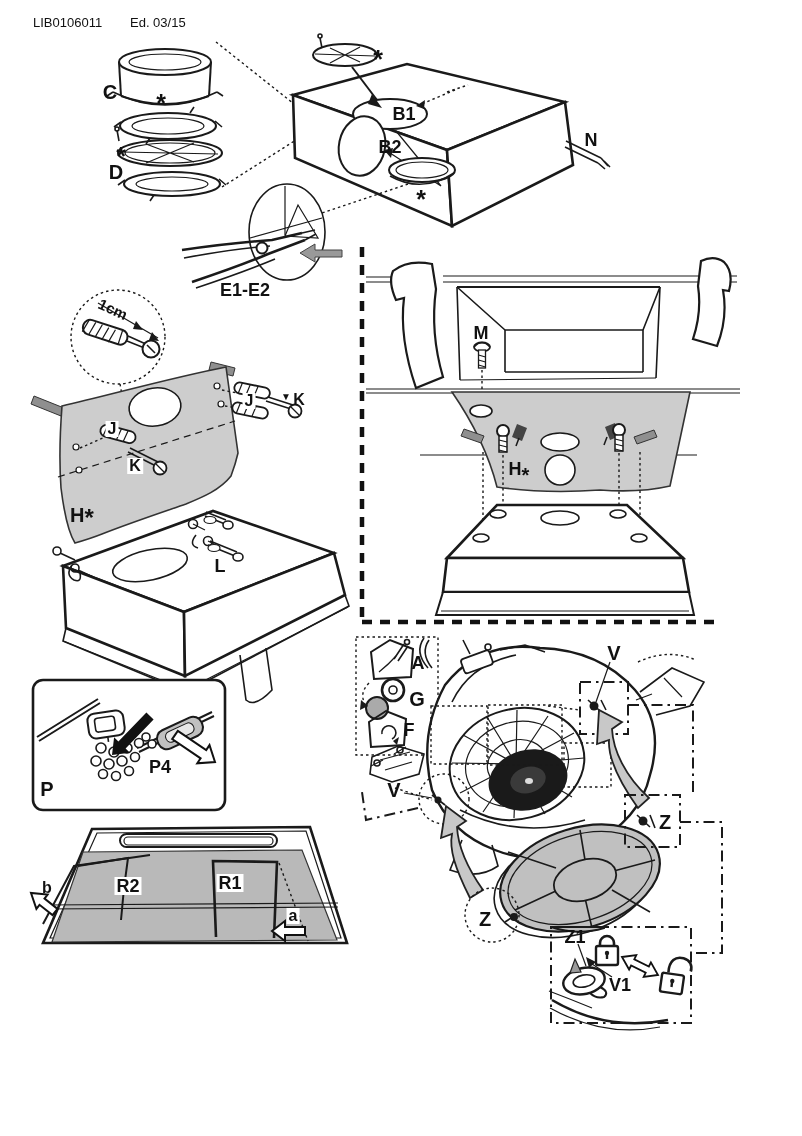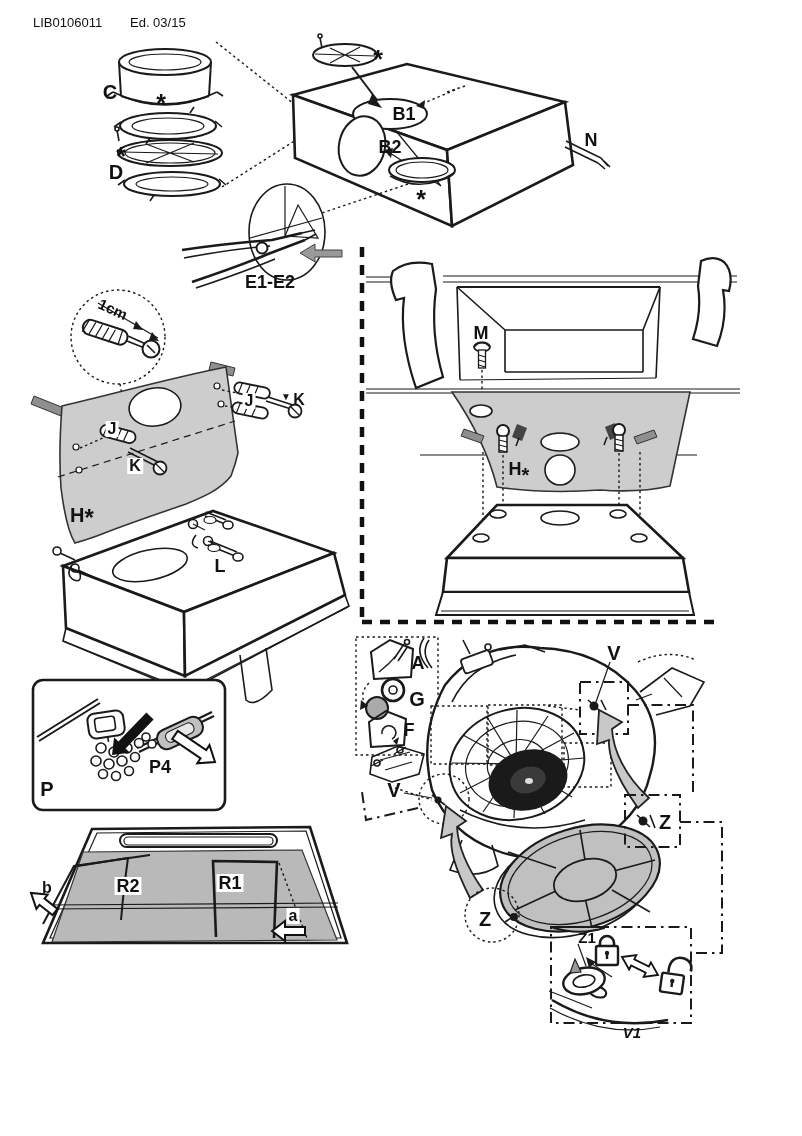--- a/index.html
+++ b/index.html
@@ -16,21 +16,21 @@
   .dd{fill:none;stroke:#1a1a1a;stroke-width:2;stroke-dasharray:11 5 2.5 5;}
   .thickdash{fill:none;stroke:#111;stroke-width:4.5;stroke-dasharray:10 8;}
   .lbl{position:absolute;transform:translate(-50%,-50%);font-weight:bold;font-size:18px;
        color:#111;white-space:nowrap;line-height:1;}
   .lbl-rot{position:absolute;transform:translate(-50%,-50%) rotate(25deg);font-weight:bold;
        font-size:15px;color:#111;white-space:nowrap;line-height:1;}
   .box{background:#fff;padding:0 2px;}
   .big{font-size:20px;}
   .huge{font-size:25px;}
   .mid{font-size:16px;}
-  .sm{font-size:15px;margin-left:12px;}
+  .sm{font-size:18px;}
   .doc{position:absolute;top:15px;font-size:13px;font-weight:normal;color:#111;}
   .star-raise{position:relative;top:4px;font-size:24px;}
   .star-sub{position:relative;top:7px;font-size:20px;}
   .tri{position:absolute;transform:translate(-50%,-50%);font-size:10px;color:#111;}
   #footer-bar{position:absolute;left:0;top:1127px;width:802px;height:9px;background:#1d1d1d;}
 </style>
 </head>
 <body>
 
 <div id="page">
@@ -401,21 +401,21 @@
 
 <span class="lbl big" style="left:110px;top:92px;">C</span>
 <span class="lbl huge" style="left:161px;top:103px;">*</span>
 <span class="lbl huge" style="left:121px;top:156px;">*</span>
 <span class="lbl big" style="left:116px;top:172px;">D</span>
 <span class="lbl huge" style="left:378px;top:59px;">*</span>
 <span class="lbl" style="left:404px;top:114px;">B1</span>
 <span class="lbl" style="left:362px;top:147px;margin-left:28px;">B2</span>
 <span class="lbl" style="left:591px;top:140px;">N</span>
 <span class="lbl huge" style="left:421px;top:199px;">*</span>
-<span class="lbl" style="left:245px;top:282px;margin-left:25px;">E1-E2</span>
+<span class="lbl" style="left:245px;top:290px;">E1-E2</span>
 <span class="lbl-rot" style="left:113px;top:309px;">1cm</span>
 
 <span class="lbl mid box" style="left:112px;top:429px;">J</span>
 <span class="lbl mid box" style="left:135px;top:466px;">K</span>
 <span class="lbl mid box" style="left:249px;top:401px;">J</span>
 <span class="tri" style="left:286px;top:396px;">▼</span>
 <span class="lbl mid" style="left:299px;top:400px;">K</span>
 <span class="lbl big" style="left:82px;top:514px;"><span>H</span><span class="star-raise">*</span></span>
 <span class="lbl" style="left:220px;top:566px;">L</span>
 <span class="lbl" style="left:481px;top:333px;">M</span>
@@ -430,16 +430,16 @@
 
 <span class="lbl" style="left:418px;top:663px;">A</span>
 <span class="lbl big" style="left:417px;top:699px;">G</span>
 <span class="lbl" style="left:409px;top:730px;">F</span>
 
 <span class="lbl big" style="left:614px;top:653px;">V</span>
 <span class="lbl big" style="left:394px;top:790px;">V</span>
 <span class="lbl big" style="left:665px;top:822px;">Z</span>
 <span class="lbl big" style="left:485px;top:919px;">Z</span>
 <span class="lbl sm" style="left:575px;top:937px;">Z1</span>
-<span class="lbl sm" style="left:620px;top:1032px;font-style:italic;">V1</span>
+<span class="lbl sm" style="left:620px;top:985px;">V1</span>
 
 <div id="footer-bar"></div>
 </div>
 
 </body></html>

